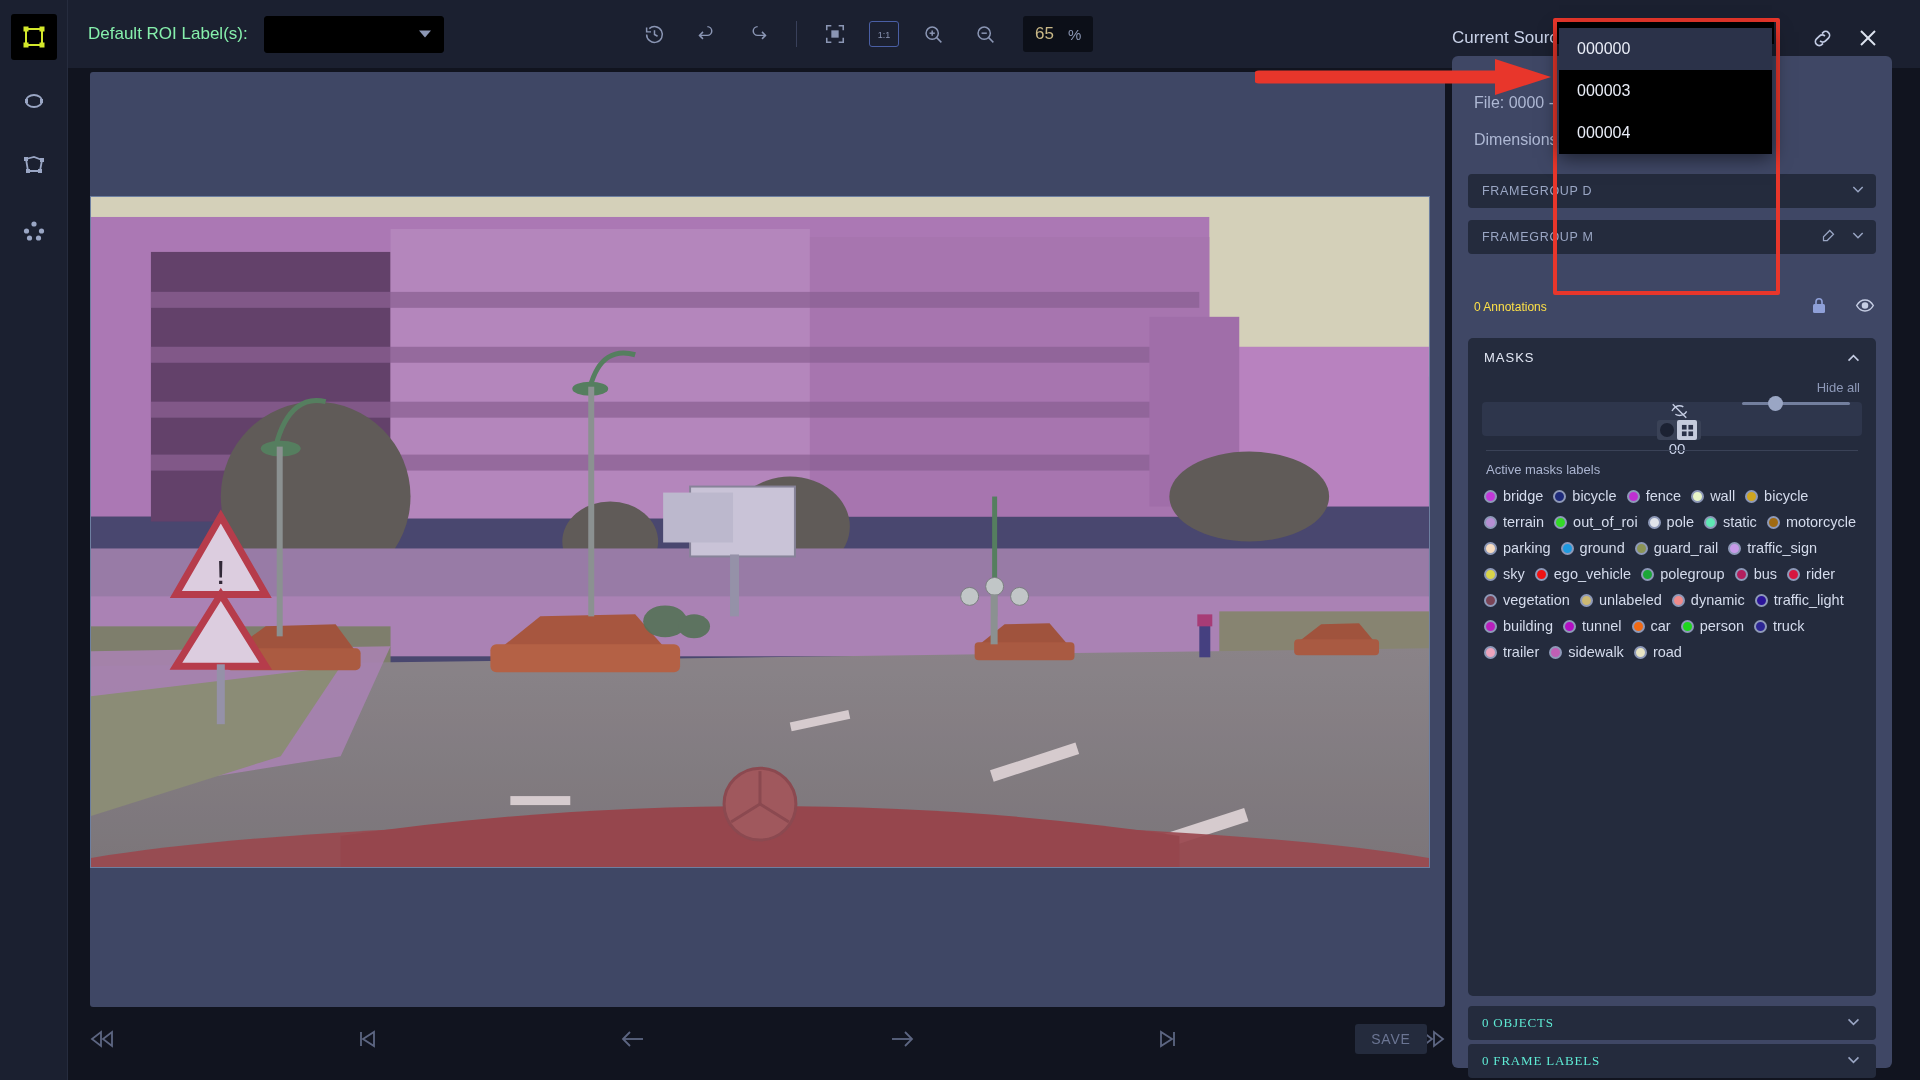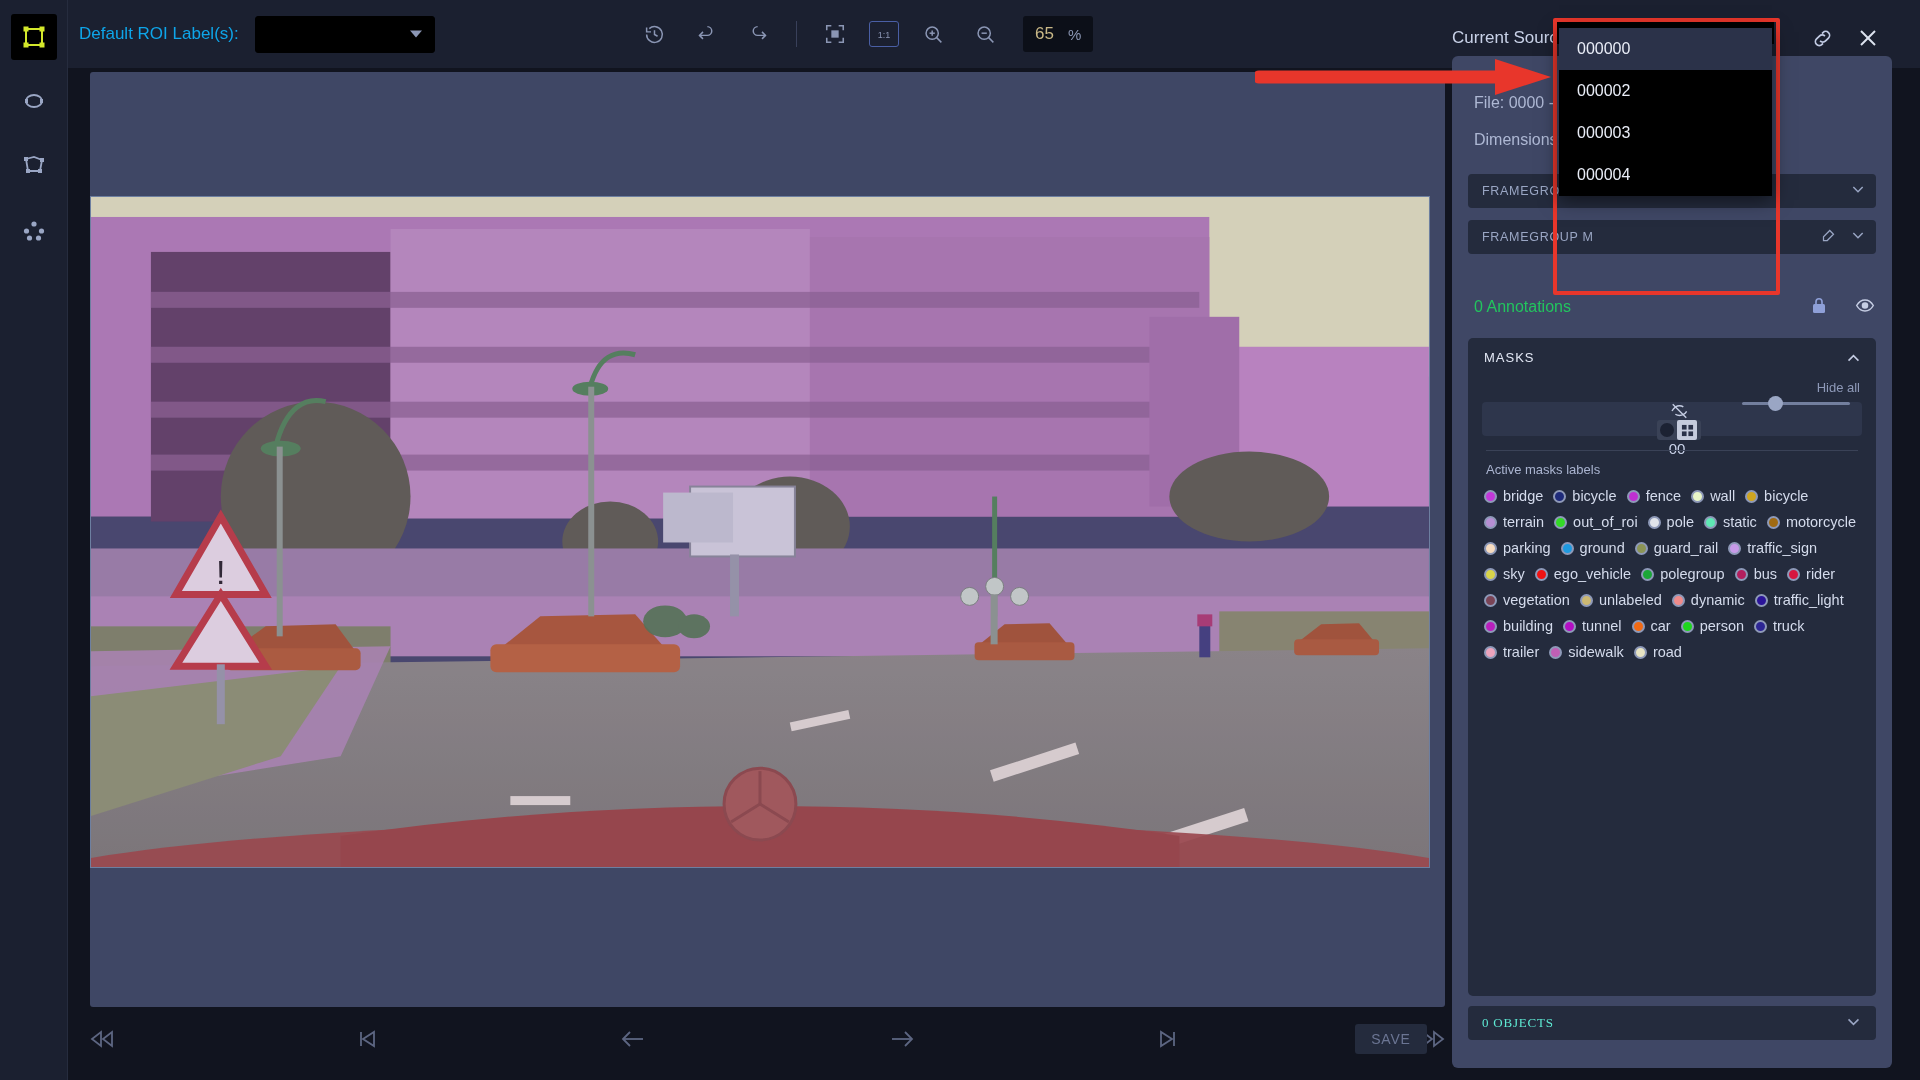--- a/index.html
+++ b/index.html
@@ -23,21 +23,21 @@
   }
   .tool-btn.active { background: #000000; }
   .tool-btn svg { display: block; }
 
   
   #top-bar {
     position: absolute; left: 68px; top: 0; width: 1852px; height: 68px;
     background: #1b2030; display: flex; align-items: center;
   }
   #roi-label-text {
-    color: #0ea5e9; font-size: 17px; margin-left: 11px; white-space: nowrap;
+    color: #86efac; font-size: 17px; margin-left: 20px; white-space: nowrap;
   }
   #roi-select {
     margin-left: 16px; width: 180px; height: 37px; background: #000000;
     border: 1px solid #000; border-radius: 3px; position: relative; cursor: pointer;
   }
   #roi-select .caret {
     position: absolute; right: 12px; top: 50%; transform: translateY(-50%);
     width: 0; height: 0; border-left: 6px solid transparent;
     border-right: 6px solid transparent; border-top: 7px solid #8b96b4;
   }
@@ -109,21 +109,21 @@
     white-space: nowrap; overflow: hidden;
   }
   .fg-row .icons {
     position: absolute; right: 10px; display: flex; align-items: center; gap: 14px;
   }
 
   #annot-row {
     position: absolute; left: 22px; top: 238px; width: 404px; height: 26px;
     display: flex; align-items: center;
   }
-  #annot-count { color: #22c55e; font-size: 16px; }
+  #annot-count { color: #fde047; font-size: 12px; }
   #annot-icons { position: absolute; right: 2px; display: flex; align-items: center; gap: 26px; }
 
   #masks-card {
     position: absolute; left: 16px; top: 282px; width: 408px; height: 658px;
     background: #242b3d; border-radius: 5px;
   }
   #masks-title {
     position: absolute; left: 16px; top: 12px; color: #e3e8f5; font-size: 13px;
     letter-spacing: 1px;
   }
@@ -704,26 +704,33 @@
     </div>
 
     <div class="acc-row" style="top:950px">
       <span class="txt">0 OBJECTS</span>
       <span class="chev">
         <svg width="17" height="17" viewBox="0 0 24 24" fill="none" stroke="#9aa6c4" stroke-width="2.2">
           <polyline points="5,9 12,16 19,9"></polyline>
           </svg>
       </span>
     </div>
+    <div class="acc-row" style="top:988px">
+      <span class="txt">0 FRAME LABELS</span>
+      <span class="chev">
+        <svg width="17" height="17" viewBox="0 0 24 24" fill="none" stroke="#9aa6c4" stroke-width="2.2">
+          <polyline points="5,9 12,16 19,9"></polyline>
+          </svg>
+      </span>
+    </div>
   </div>
 
   <div id="dd-closed-field"></div>
   <div id="dropdown">
       <div class="dd-item selected">000000</div>
-      <div class="dd-item">000002</div>
       <div class="dd-item">000003</div>
       <div class="dd-item">000004</div>
     </div>
   <div id="dropdown-highlight" style="border-color: rgb(232, 54, 43);"></div>
 
   <svg id="arrow-anno" width="300" height="50">
     <line x1="4" y1="22" x2="250" y2="22" stroke="#e8362b" stroke-width="13" stroke-linecap="round"></line>
     <polygon points="240,4 296,22 240,40" fill="#e8362b"></polygon>
   </svg>
 

